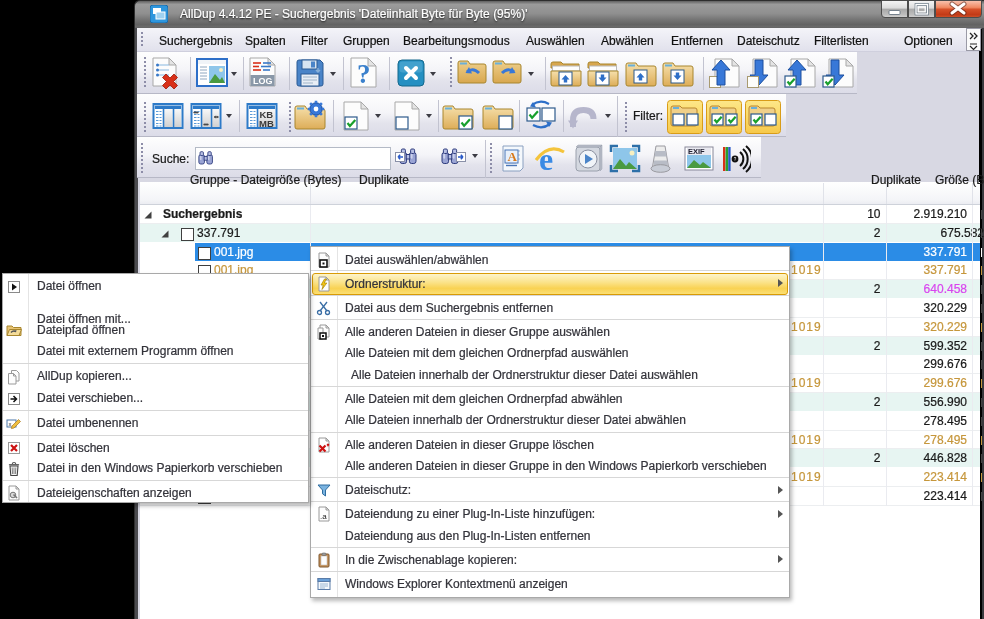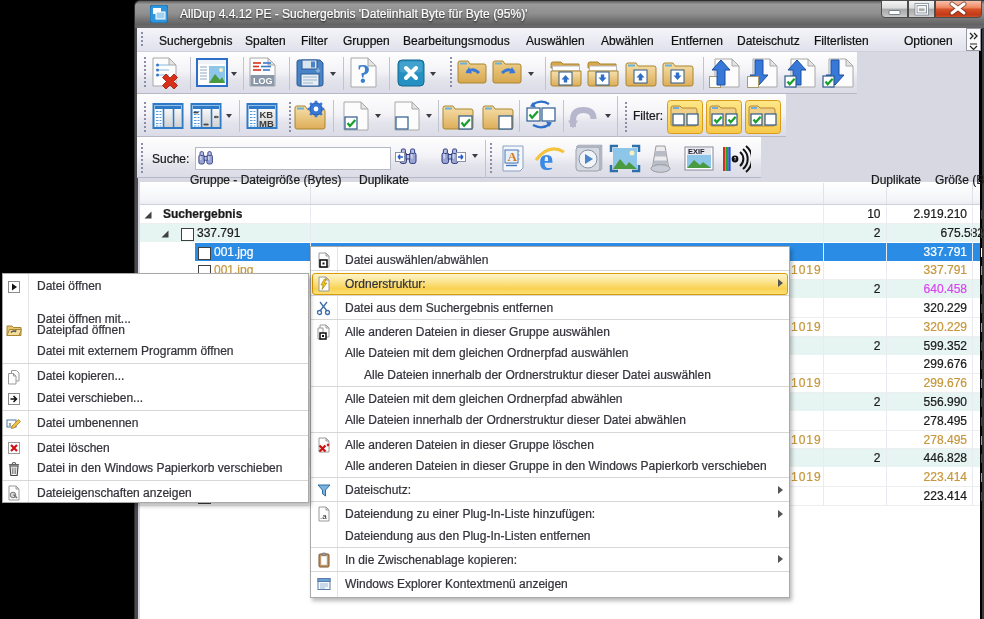--- a/index.html
+++ b/index.html
@@ -735,21 +735,21 @@
       <path d="M4 1 h6 l3 3 v9 h-9 z" fill="#fdfdfd" stroke="#9a9a9a"></path>
       <path d="M10 1 l3 3 h-3 z" fill="#e8e8e8" stroke="#9a9a9a"></path>
       <path d="M2 4 h5 v11 h-5 z" fill="#fdfdfd" stroke="#9a9a9a"></path>
       <rect x="4" y="9" width="6" height="6" fill="#fff" stroke="#111" stroke-width="1.5"></rect>
       <rect x="6" y="11" width="2" height="2" fill="#111"></rect>
     </svg></div>
 <div class="abs mtext" style="left:345px;top:321.8px;height:21.5px;line-height:21.5px">Alle anderen Dateien in dieser Gruppe auswählen</div>
 
 <div class="abs mtext" style="left:345px;top:343.3px;height:21.5px;line-height:21.5px">Alle Dateien mit dem gleichen Ordnerpfad auswählen</div>
 
-<div class="abs mtext" style="left:364px;top:364.8px;height:21.5px;line-height:21.5px">Alle Dateien innerhalb der Ordnerstruktur dieser Datei auswählen</div>
+<div class="abs mtext" style="left:351px;top:364.8px;height:21.5px;line-height:21.5px">Alle Dateien innerhalb der Ordnerstruktur dieser Datei auswählen</div>
 
 <div class="abs mtext" style="left:345px;top:388.9px;height:21.5px;line-height:21.5px">Alle Dateien mit dem gleichen Ordnerpfad abwählen</div>
 
 <div class="abs mtext" style="left:345px;top:410.4px;height:21.5px;line-height:21.5px">Alle Dateien innerhalb der Ordnerstruktur dieser Datei abwählen</div>
 <div class="abs" style="left:316px;top:436.5px;width:16px;height:16px"><svg width="16" height="16">
       <path d="M3 1 h7 l3 3 v11 h-10 z" fill="#fdfdfd" stroke="#9a9a9a"></path>
       <path d="M10 1 l3 3 h-3 z" fill="#e8e8e8" stroke="#9a9a9a"></path>
       <path d="M3.5 8.5 l6 6 M9.5 8.5 l-6 6" stroke="#cc1111" stroke-width="2.2"></path>
       <path d="M11 7 l2 2 m0 -2 l-2 2" stroke="#cc1111" stroke-width="1.2"></path>
     </svg></div>
@@ -808,21 +808,21 @@
       <path d="M10.5 8 l-0.5 2.3 -2 -1.4 z" fill="#555"></path>
     </svg></div>
 <div class="abs mtext" style="left:37px;top:319.6px;height:21.8px;line-height:21.8px">Dateipfad öffnen</div>
 
 <div class="abs mtext" style="left:37px;top:341.4px;height:21.8px;line-height:21.8px">Datei mit externem Programm öffnen</div>
 <div class="abs" style="left:6px;top:368.7px;width:16px;height:16px"><svg width="16" height="16">
       <path d="M5.5 1.5 h5 l2.5 2.5 v8 h-7.5 z" fill="#fdfdfd" stroke="#9a9a9a"></path>
       <path d="M2.5 4.5 h5 l2.5 2.5 v8 h-7.5 z" fill="#fdfdfd" stroke="#9a9a9a"></path>
       <path d="M7.5 4.5 l0 2.5 2.5 0" fill="none" stroke="#9a9a9a"></path>
     </svg></div>
-<div class="abs mtext" style="left:37px;top:366.2px;height:21.8px;line-height:21.8px">Datei kopieren...</div>
+<div class="abs mtext" style="left:37px;top:366.2px;height:21.8px;line-height:21.8px">AllDup kopieren...</div>
 <div class="abs" style="left:6px;top:390.5px;width:16px;height:16px"><svg width="16" height="16">
       <rect x="2.5" y="2.5" width="11" height="11" fill="#fff" stroke="#8a8a8a"></rect>
       <path d="M4.5 8 h5 M7.5 5 l3 3 -3 3" stroke="#111" stroke-width="1.5" fill="none"></path>
     </svg></div>
 <div class="abs mtext" style="left:37px;top:388.0px;height:21.8px;line-height:21.8px">Datei verschieben...</div>
 <div class="abs" style="left:6px;top:415.3px;width:16px;height:16px"><svg width="16" height="16">
       <rect x="1" y="5" width="9" height="7" fill="#fff" stroke="#4a76a8"></rect>
       <text x="2.5" y="11" font-size="6" font-family="Liberation Sans" fill="#333">x</text>
       <path d="M6 11 L12.5 4.5 l2 2 L8 13 l-2.6 .6 z" fill="#f0c040" stroke="#a87820" stroke-width=".7"></path>
     </svg></div>

